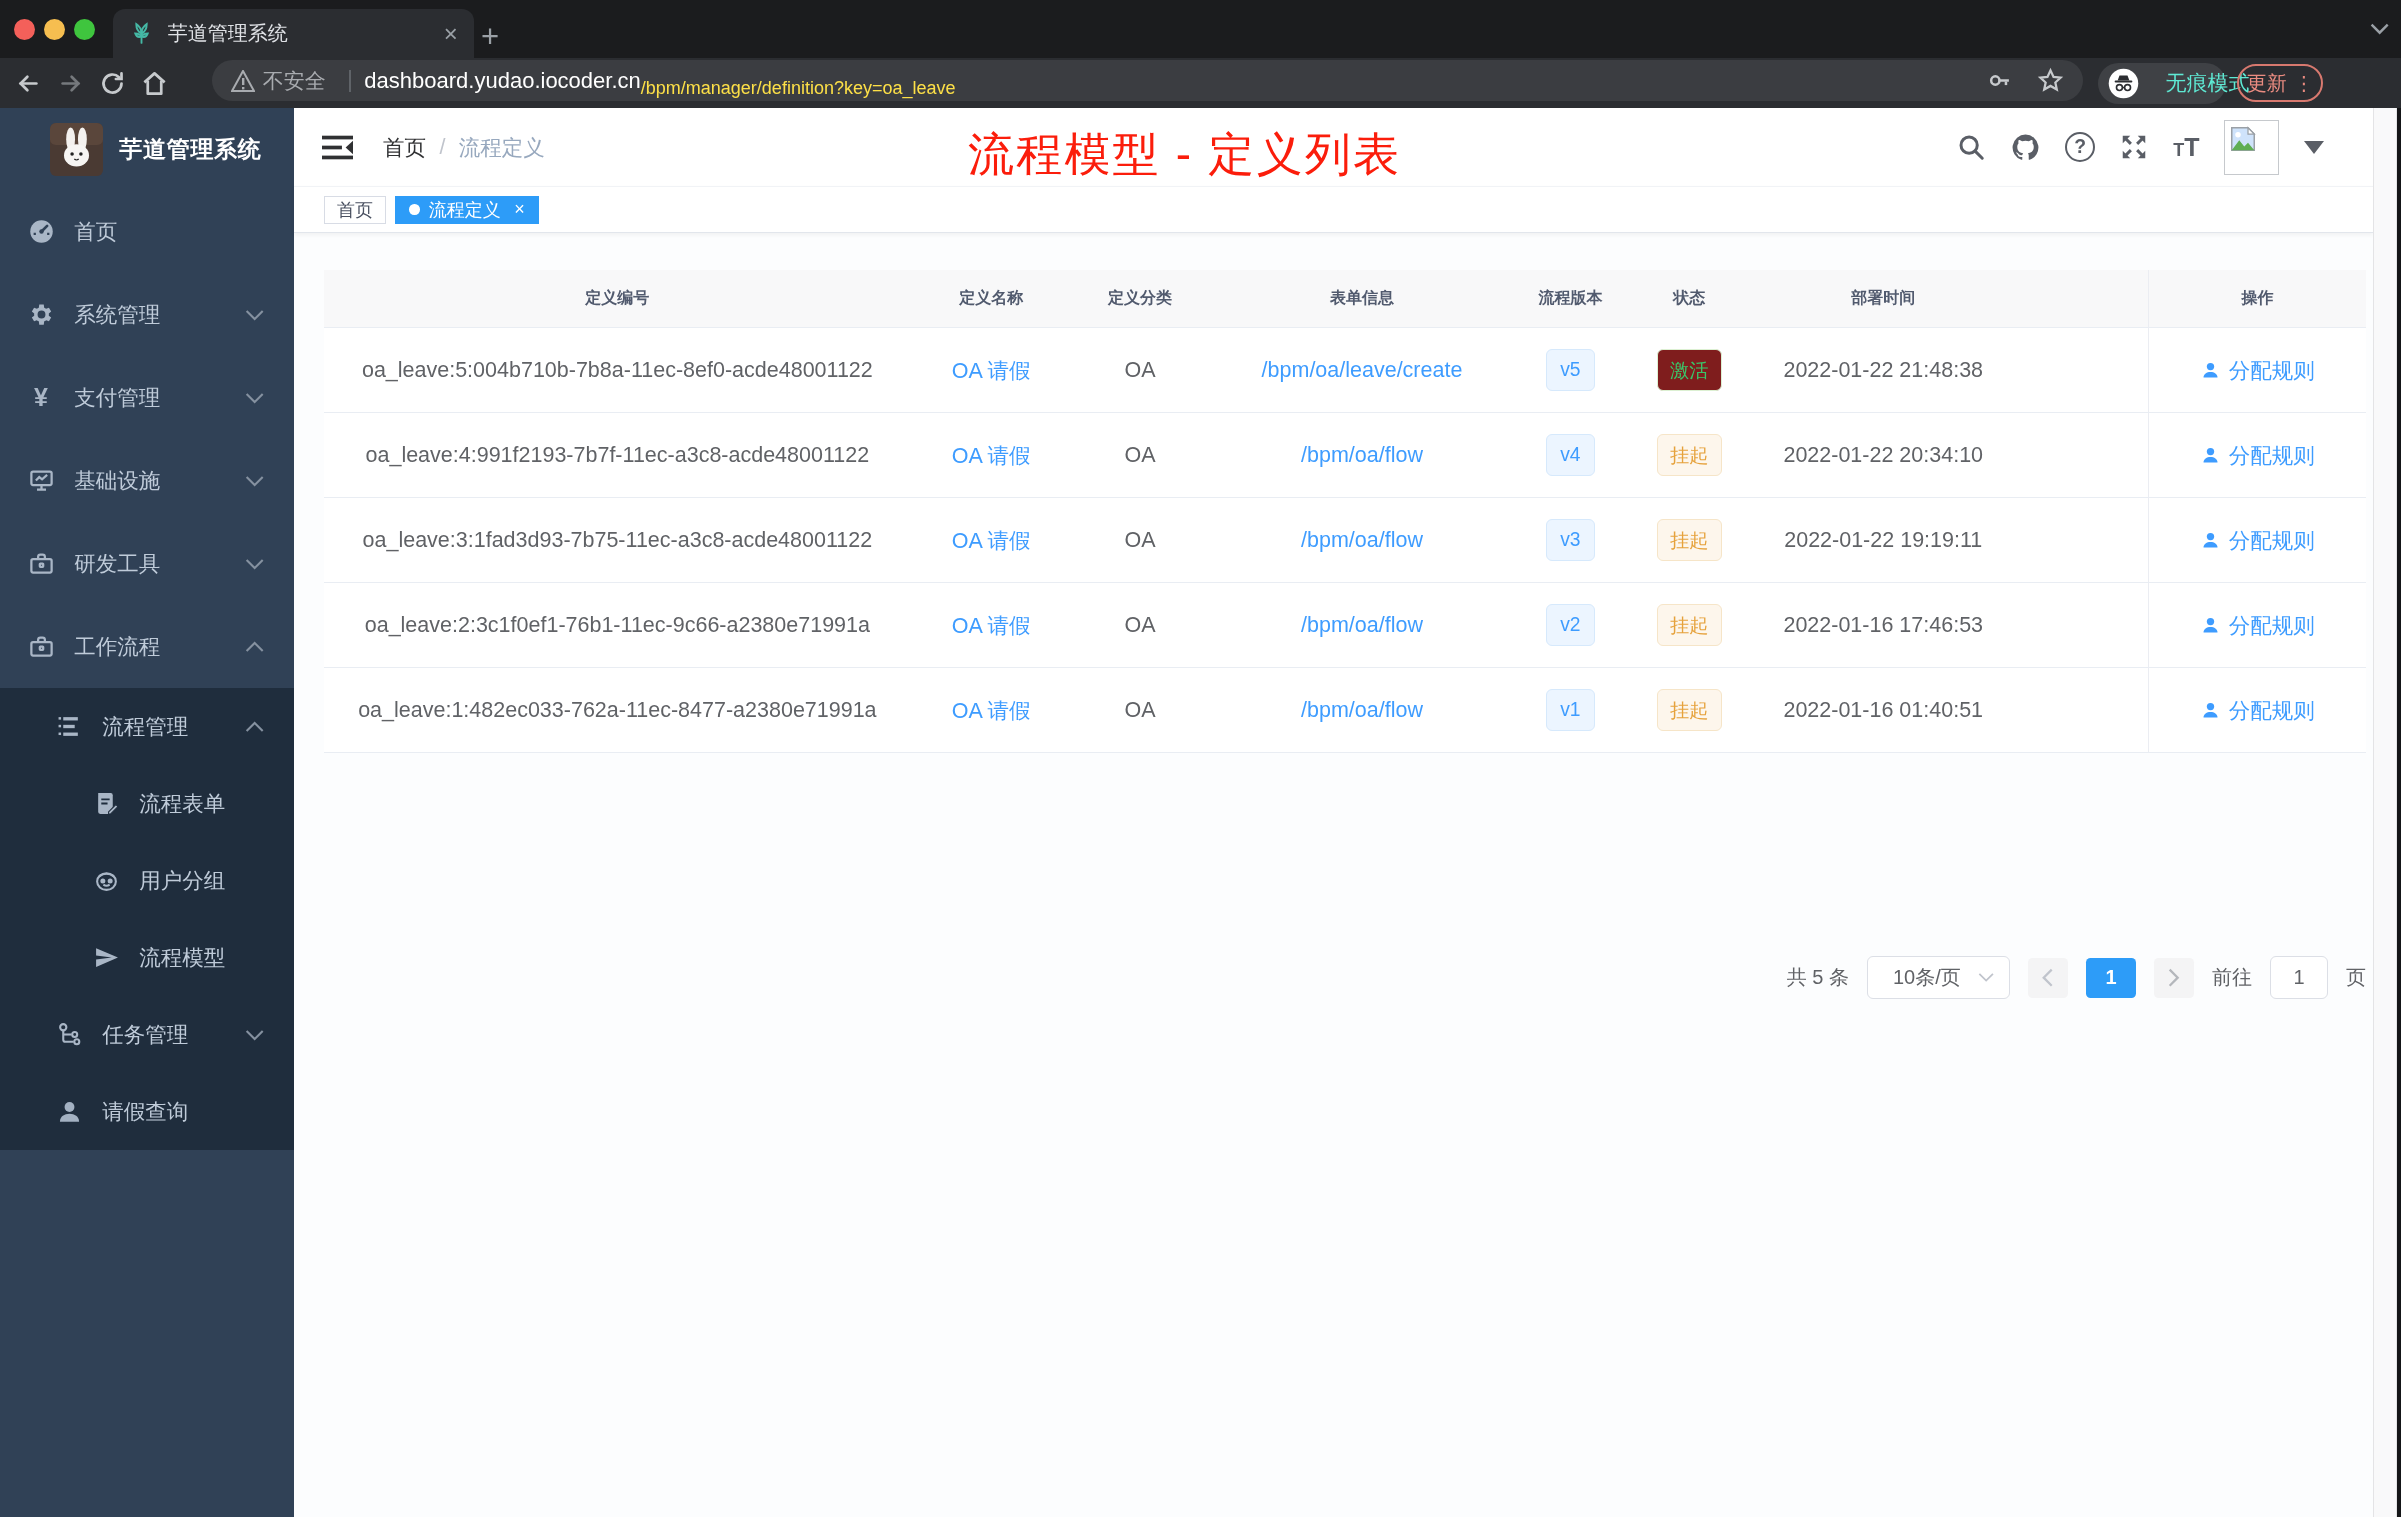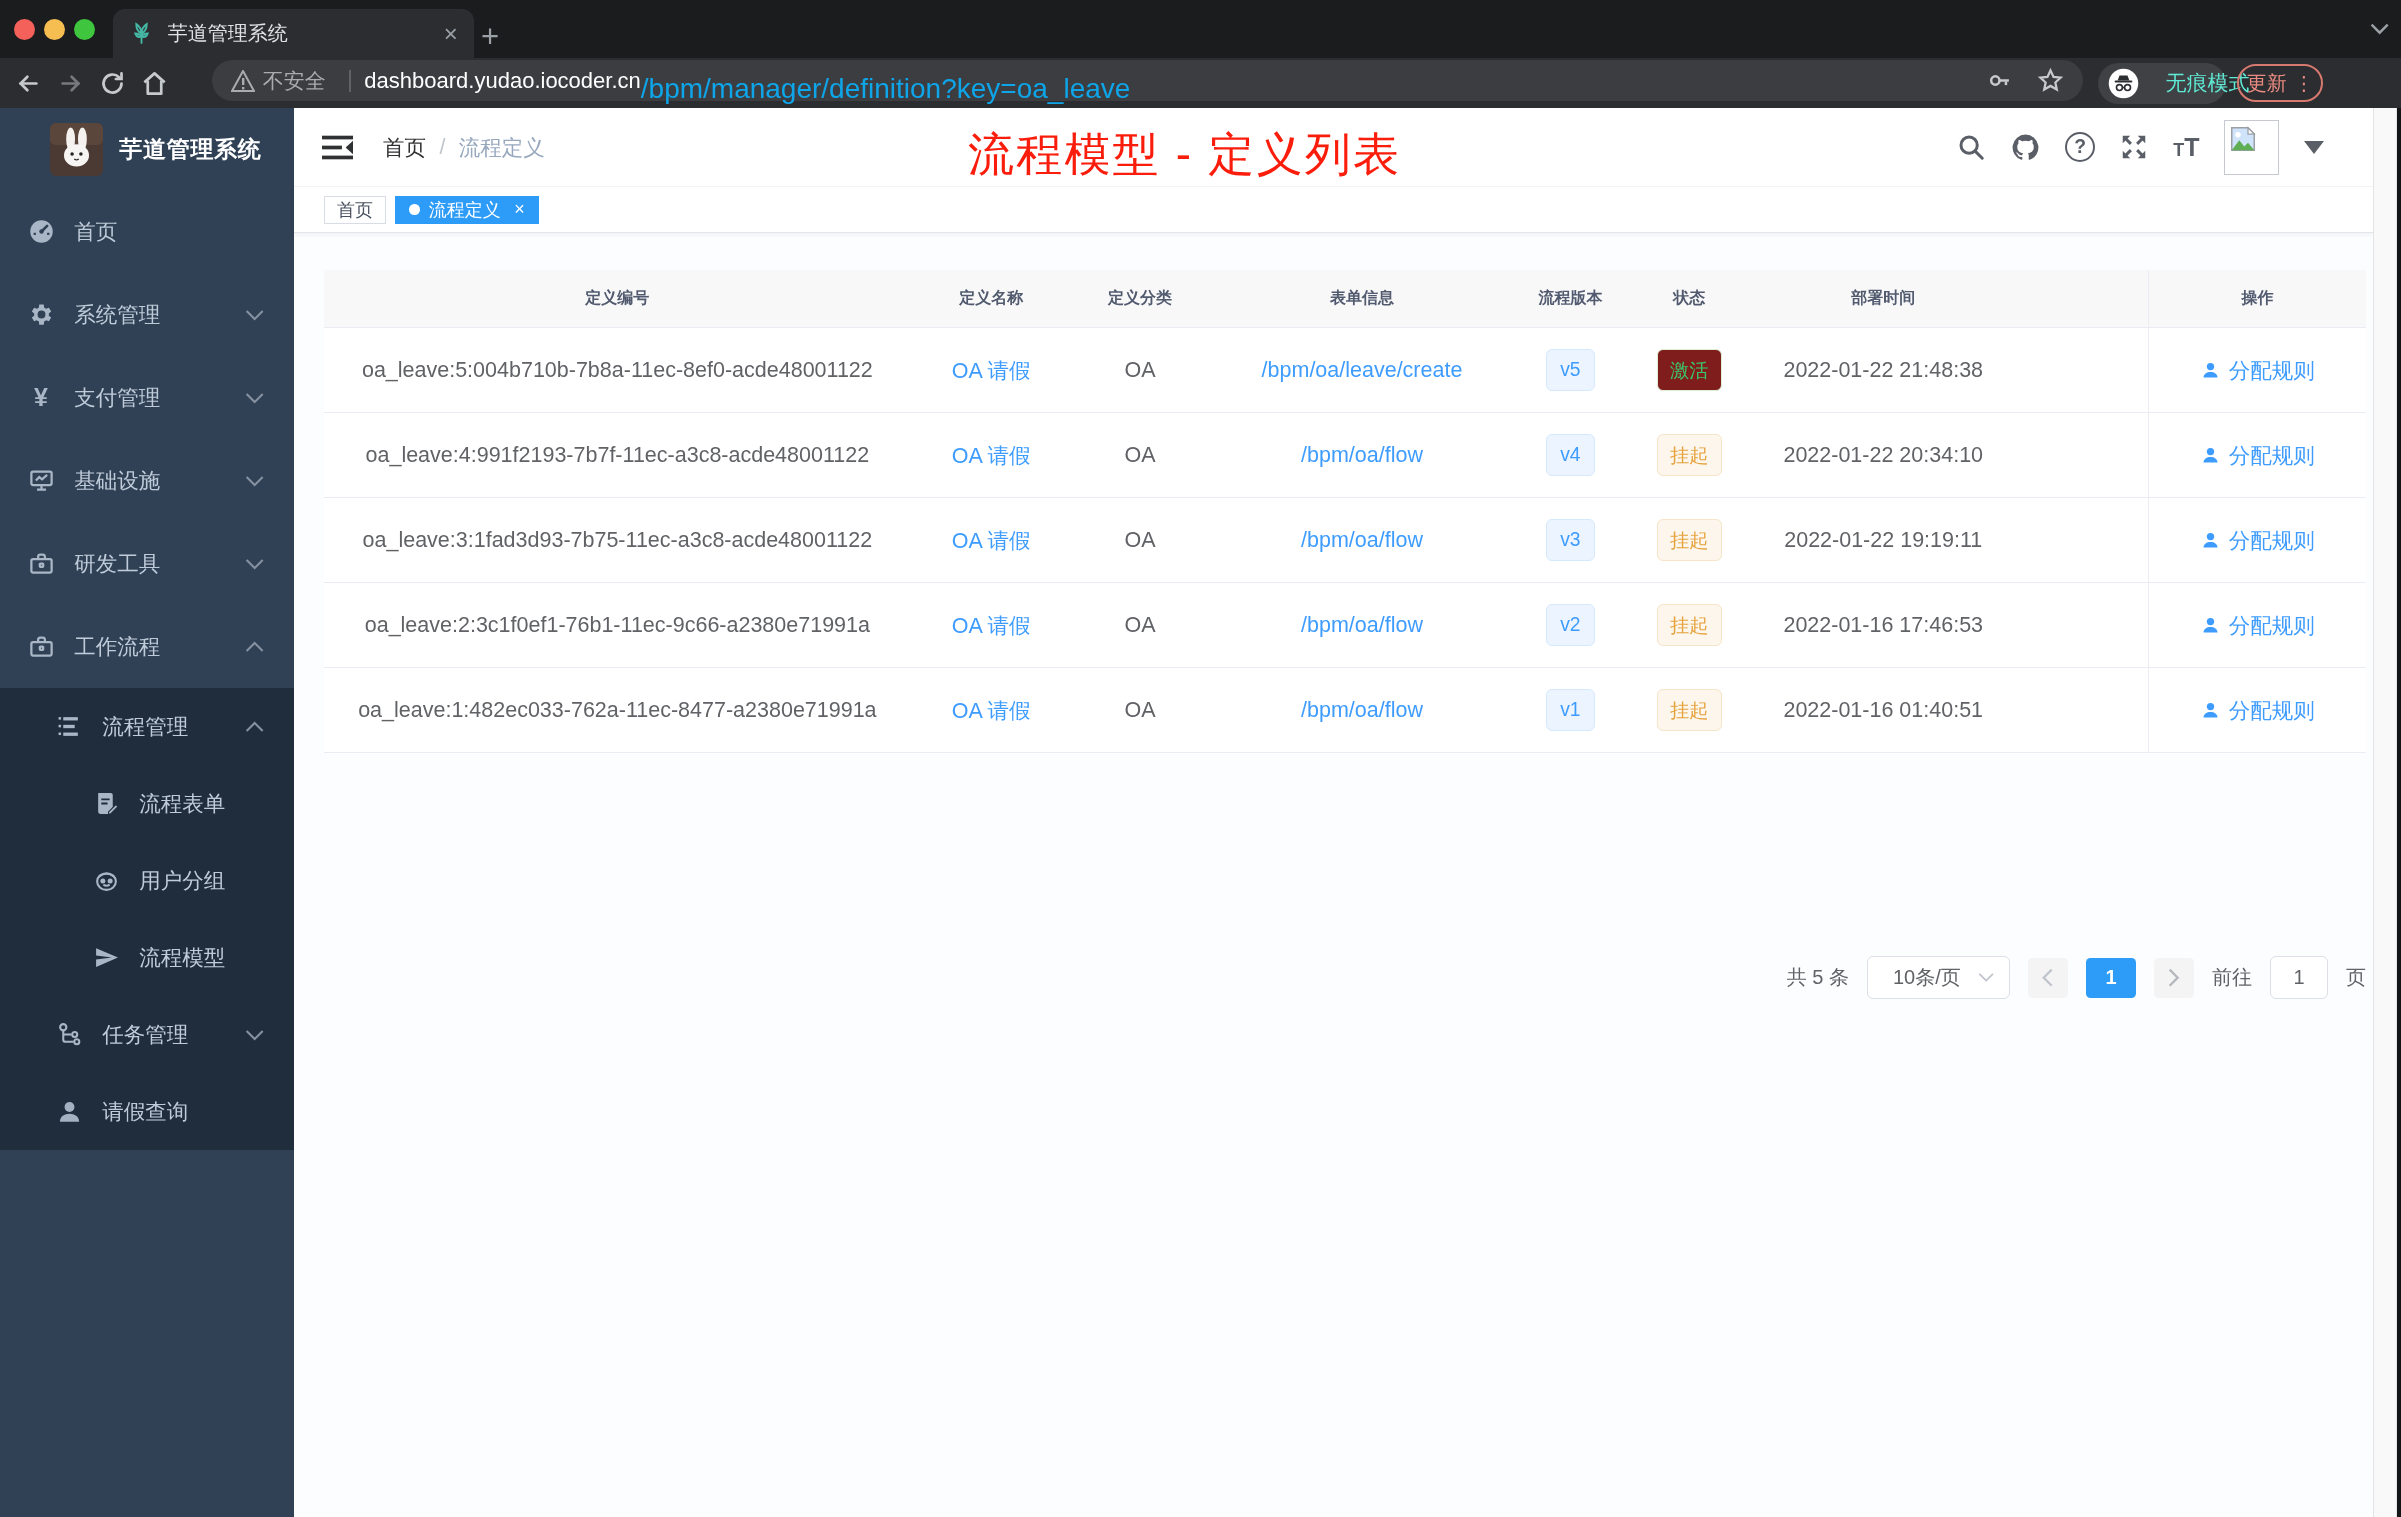--- a/index.html
+++ b/index.html
@@ -17,21 +17,21 @@
   #newtab { position:absolute; left:481px; top:21px; color:#9aa0a6; font-size:31px; line-height:1; font-weight:300; }
   #tabsearch { position:absolute; left:2370px; top:22px; color:#9aa0a6; }
 
   #toolbar { position:absolute; left:0; top:58px; width:2401px; height:50px; background:#2b2d31; display:flex; align-items:center; }
   .navbtn { width:42px; height:42px; display:flex; align-items:center; justify-content:center; color:#c7cacd; }
   .navbtn.dim { color:#76797d; }
   #omnibox { position:absolute; left:212px; top:2px; width:1871px; height:41px; background:#3b3d41; border-radius:21px; display:flex; align-items:center; padding:0 19.3px;text-align:center; }
   #omnibox .sec { color:#a8abaf; font-size:21px; margin:0 10.4px 0 7.4px; }
   #omnibox .divider { width:1.5px; height:22px; background:#5f6368; margin:0 13.4px; }
   #omnibox .host { color:#ffffff; font-size:22px; }
-  #omnibox .path { color:#0ea5e9; font-size:28px;margin-top:16px; }
+  #omnibox .path { color:#fde047; font-size:18px;margin-top:16px; }
   #omnibox .spacer { flex:1; }
   #omnibox .tail-icon { margin-left:25px; color:#c7cacd; display:flex; }
   #incognito-chip { position:absolute; left:2098px; top:4.5px; width:128px; height:41px; background:#3f4145; border-radius:21px; display:flex; align-items:center; padding:0 10.4px; }
   #incognito-chip .label { color:#5eead4; font-size:21px; margin-left:26px; white-space:nowrap; }
   #update-pill { position:absolute; left:2237px; top:6px; width:86px; height:38px; border:2.2px solid #d8796f; border-radius:19.3px; display:flex; align-items:center; justify-content:center; gap:7.4px; color:#e98b80; }
   #update-pill .label { font-size:20px; }
   #update-pill .dots { font-size:19.3px; letter-spacing:0; }
 
   
   #sidebar { position:absolute; left:0; top:108px; width:294px; height:1410px; background:#304156; }

